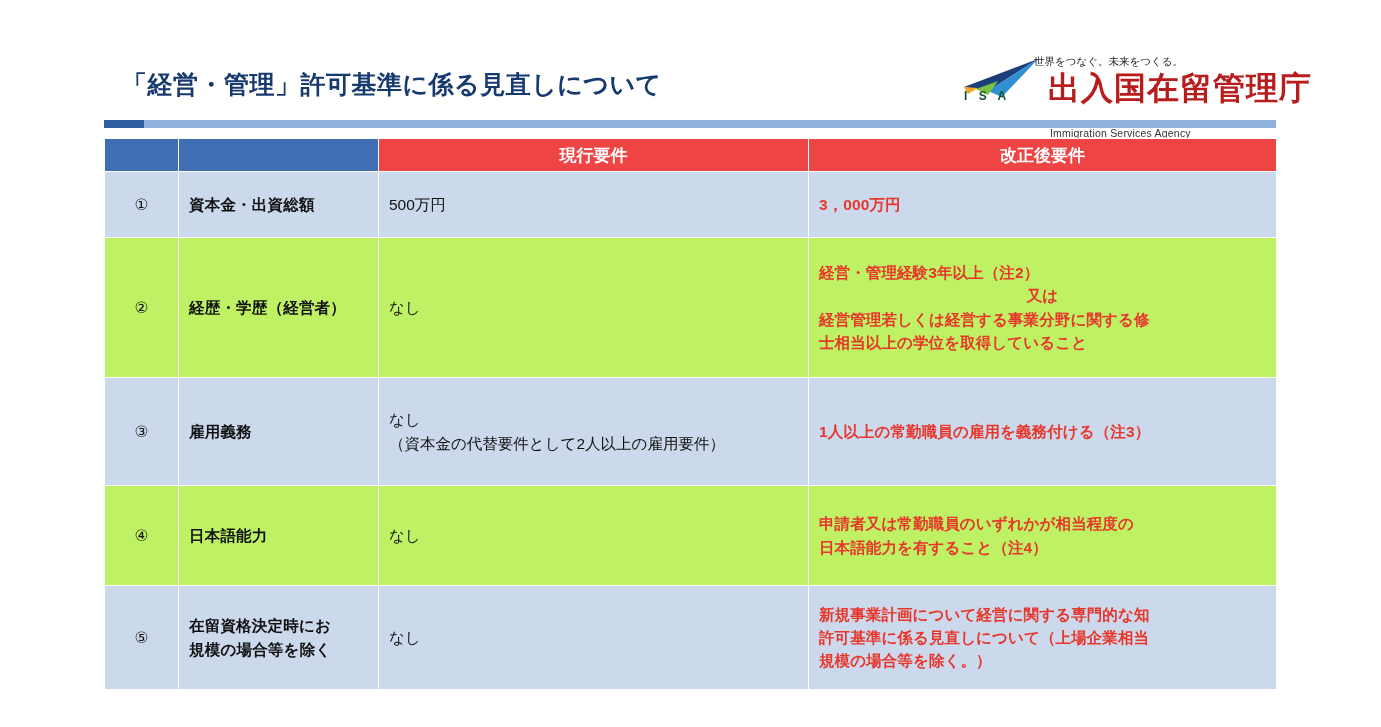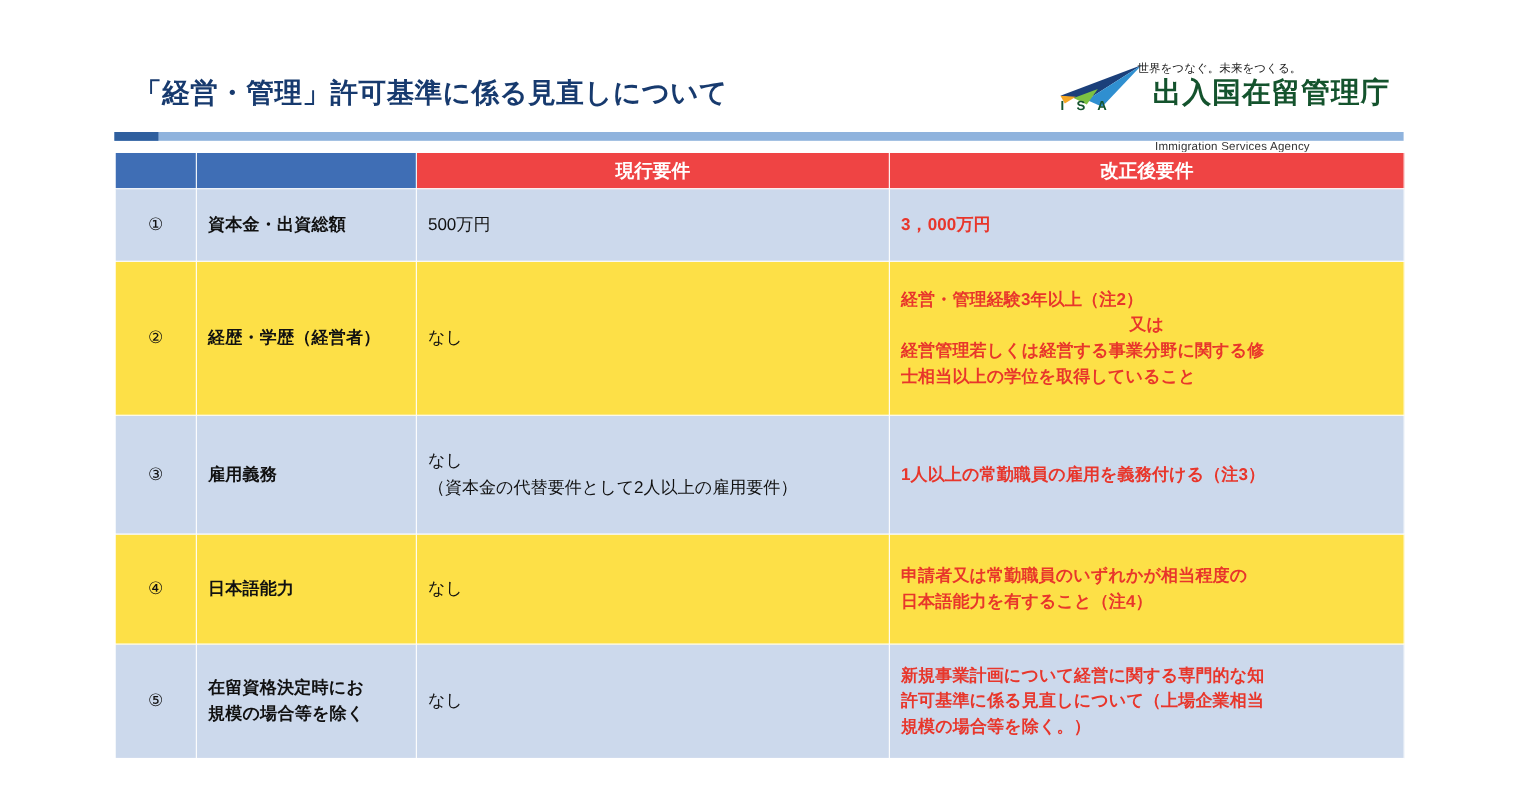--- a/index.html
+++ b/index.html
@@ -67,23 +67,23 @@
     left: 76px;
     top: 0px;
     font-size: 10.5px;
     color: #222222;
     white-space: nowrap;
   }
   .logo-name-ja {
     position: absolute;
     left: 90px;
     top: 12px;
-    font-size: 26px;
-    font-weight: bold;
-    color: #14532d;
+    font-size: 32px;
+    font-weight: bold;
+    color: #b91c1c;
     letter-spacing: 1px;
     white-space: nowrap;
   }
   .logo-name-en {
     position: absolute;
     left: 92px;
     top: 44px;
     font-size: 10.5px;
     color: #333333;
     letter-spacing: 0.2px;
@@ -155,21 +155,21 @@
   td.cur {
     color: #111111;
   }
   td.new {
     color: #e8362b;
     font-weight: bold;
     letter-spacing: 0.1px;
   }
   
   tr.tint-a td { background: #ccd9ec; }
-  tr.tint-b td { background: #fde047; }
+  tr.tint-b td { background: #bef264; }
 
   .center-line { text-align: center; display: block; }
   .nowrap { white-space: nowrap; }
 </style>
 </head>
 <body>
 
 <div class="slide">
 
   <div class="header">

